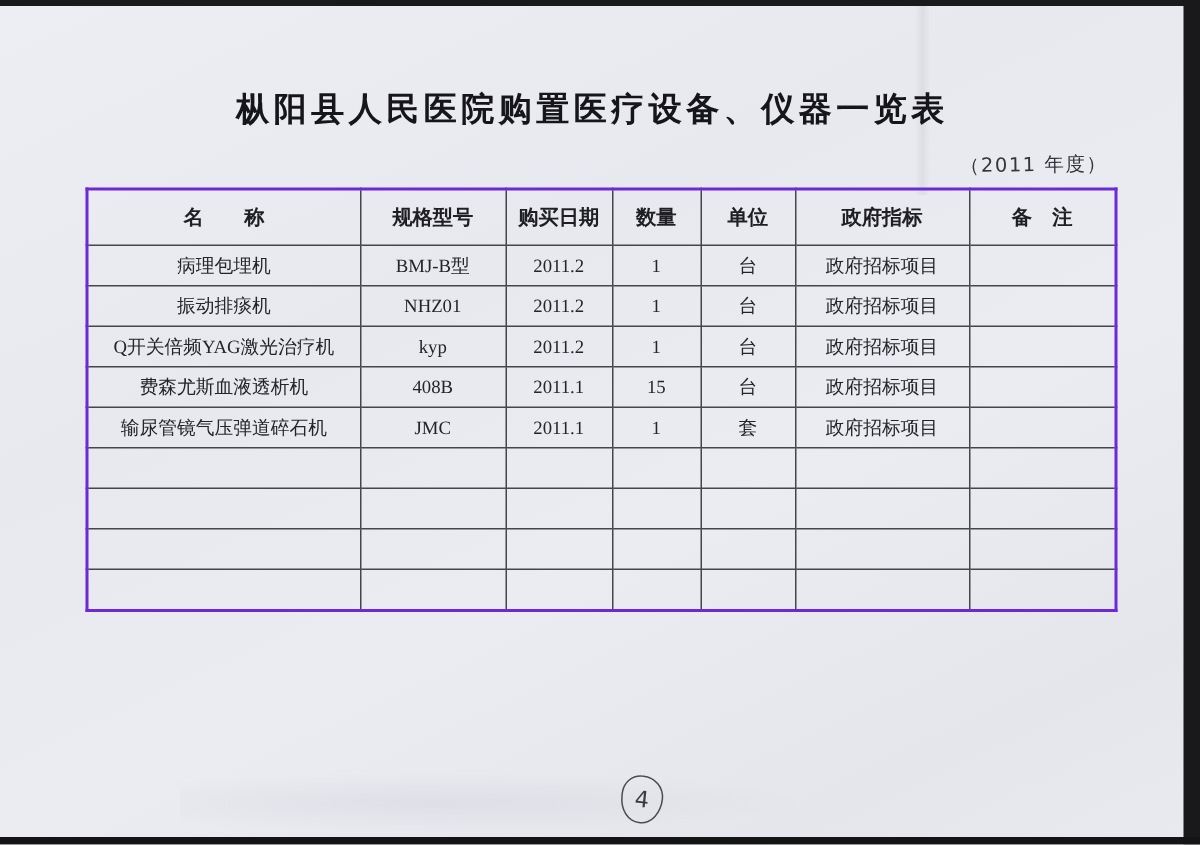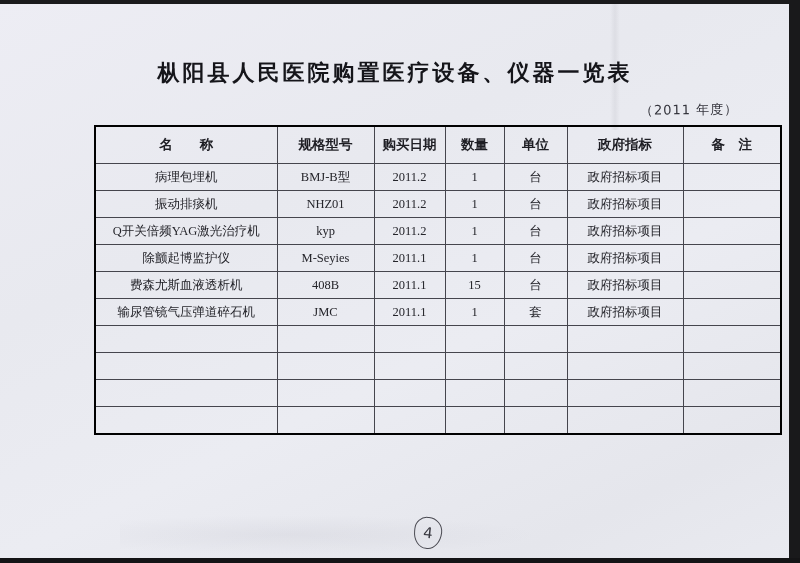--- a/index.html
+++ b/index.html
@@ -38,21 +38,21 @@
     white-space:nowrap;
   }
   table.main{
     position:absolute;left:57px;top:125px;
     width:686px;border-collapse:collapse;table-layout:fixed;
     background:transparent;
   }
   table.main, table.main th, table.main td{
     border:1.4px solid #45454d;
   }
-  table.main{border:2px solid #000000;margin-left:37px;}
+  table.main{border:2px solid #6d28d9;}
   table.main th{
     height:36px;
     font-size:13.5px;font-weight:bold;color:#1e1e24;
     text-align:center;vertical-align:middle;
     font-family:"Liberation Serif","DejaVu Serif",serif;
     padding:0;
   }
   table.main td{
     height:26px;
     font-size:12.5px;color:#24242a;
@@ -124,29 +124,20 @@
       <tr>
         <td>Q开关倍频YAG激光治疗机</td>
         <td>kyp</td>
         <td>2011.2</td>
         <td>1</td>
         <td>台</td>
         <td>政府招标项目</td>
         <td></td>
       </tr>
       <tr>
-        <td>除颤起博监护仪</td>
-        <td>M-Seyies</td>
-        <td>2011.1</td>
-        <td>1</td>
-        <td>台</td>
-        <td>政府招标项目</td>
-        <td></td>
-      </tr>
-      <tr>
         <td>费森尤斯血液透析机</td>
         <td>408B</td>
         <td>2011.1</td>
         <td>15</td>
         <td>台</td>
         <td>政府招标项目</td>
         <td></td>
       </tr>
       <tr>
         <td>输尿管镜气压弹道碎石机</td>

